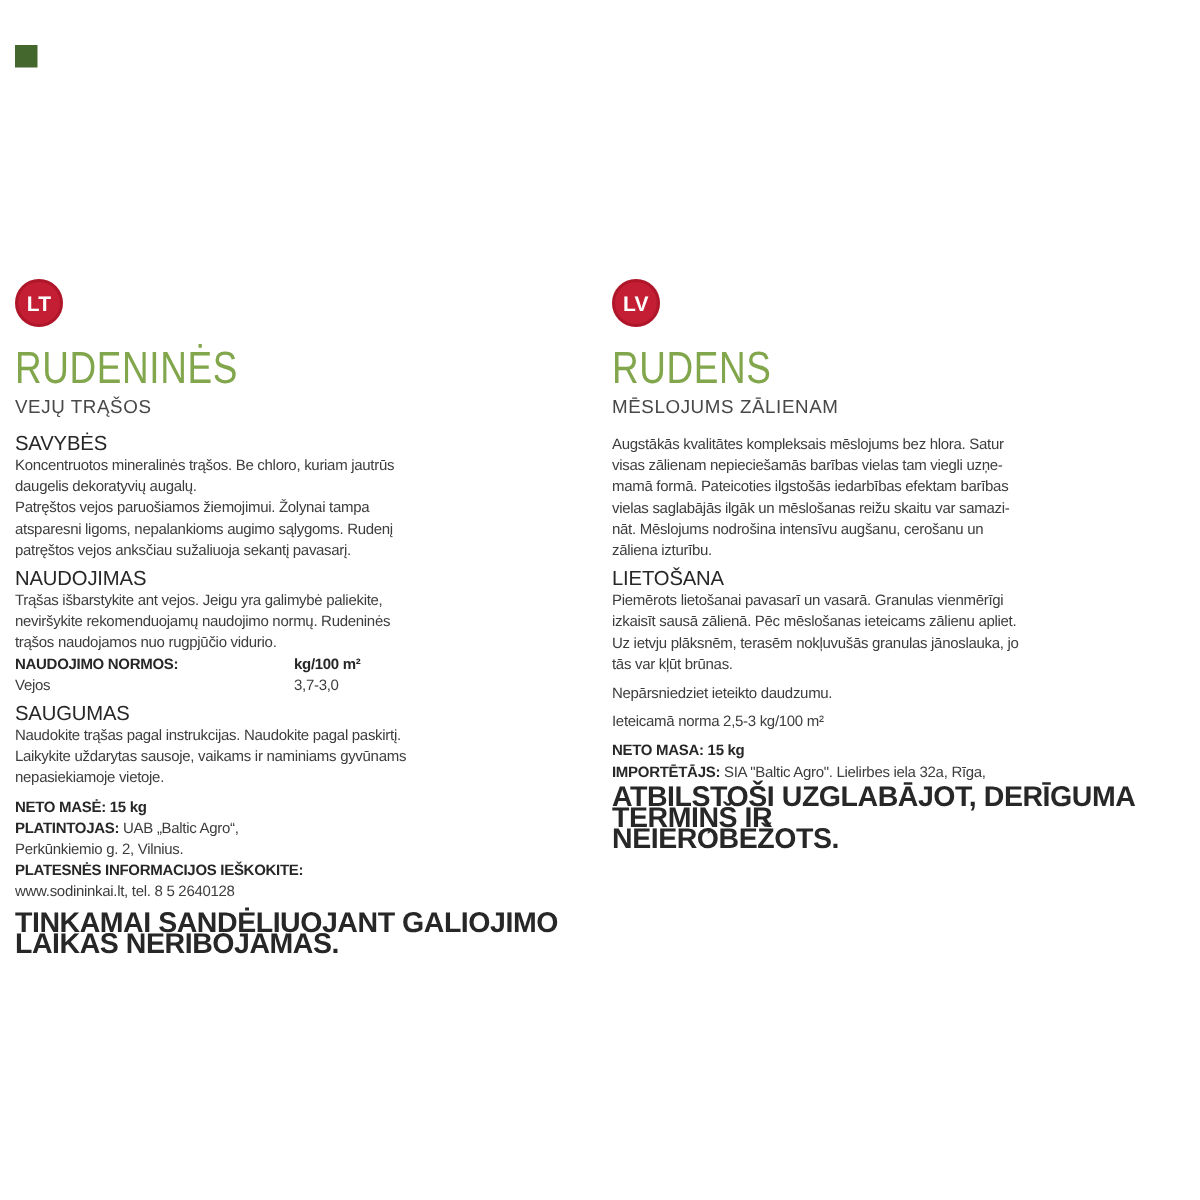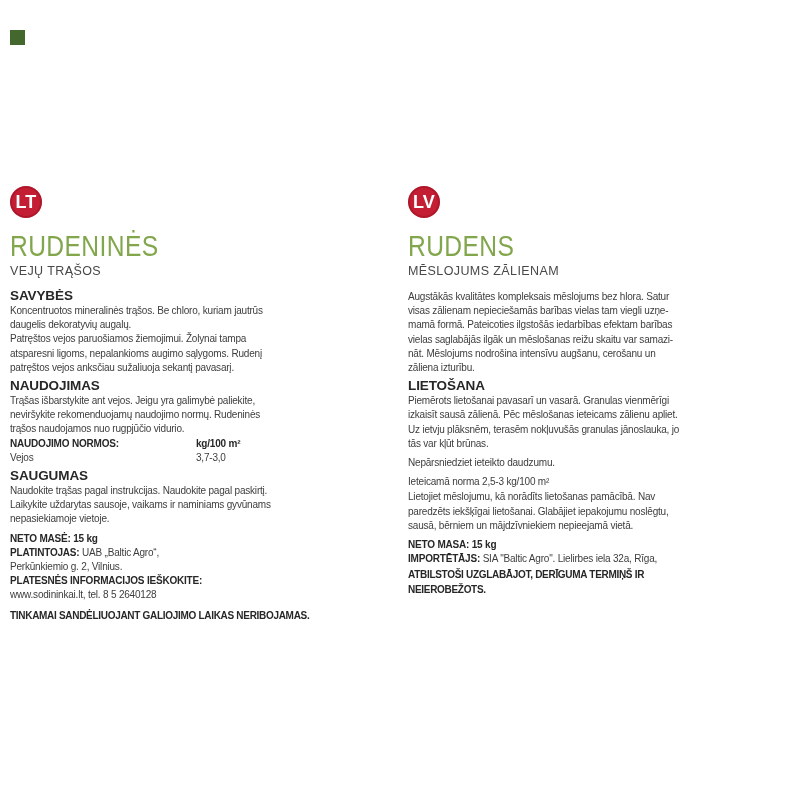--- a/index.html
+++ b/index.html
@@ -21,61 +21,61 @@
     width: 390px;
   }
   .col-lt { left: 10px; }
   .col-lv { left: 408px; }
   .badge {
     width: 32px; height: 32px;
     border-radius: 50%;
     background: #c31e33;
     box-shadow: inset 0 0 0 2px rgba(120,0,15,0.25);
     color: #ffffff;
-    font-weight: bold; font-size: 18px;
+    font-weight: bold; font-size: 14px;
     display: flex; align-items: center; justify-content: center;
     letter-spacing: 0.2px;
   }
   .title {
     margin-top: 13px;
     font-size: 30px; line-height: 30px;
     color: #82a64c;
     white-space: nowrap;
     transform: scaleX(0.82); transform-origin: left center;
     letter-spacing: 0.5px;
   }
   .subtitle {
     margin-top: 3px;
     font-size: 12.5px; line-height: 14px;
     letter-spacing: 0.4px;
     color: #484848;
   }
   .sec {
     font-size: 13.5px; line-height: 14px;
-    font-weight: bold; color: #272727;
+    font-weight: normal; color: #272727;
     letter-spacing: -0.1px;
   }
   .body, .note, .plain {
     font-size: 10px; line-height: 14.2px;
     letter-spacing: -0.2px;
     color: #3d3d3d;
     white-space: pre-line;
   }
   .bold { font-weight: bold; color: #272727; }
   .mt-sec   { margin-top: 11px; }
   .mt-sec2  { margin-top: 4px; }
   .mt-body  { margin-top: 1px; }
   .mt-intro { margin-top: 12px; }
   .mt-note  { margin-top: 5px; }
   .mt-neto  { margin-top: 5px; }
   .mt-foot  { margin-top: 6px; }
   .norms-row { display: flex; gap: 40px; }
   .norms-row .norms-c1 { width: 146px; flex: 0 0 146px; }
   .footer-line {
-    font-size: 10px; line-height: 14.2px;
+    font-size: 19px; line-height: 14.2px;
     font-weight: bold; color: #272727;
     letter-spacing: -0.3px;
     white-space: pre-line;
   }
 </style>
 </head>
 <body>
 
 <div class="corner-square"></div>
 
@@ -137,22 +137,19 @@
 
   <div class="sec mt-sec2">LIETOŠANA</div>
   <div class="body mt-body">Piemērots lietošanai pavasarī un vasarā. Granulas vienmērīgi
 izkaisīt sausā zālienā. Pēc mēslošanas ieteicams zālienu apliet.
 Uz ietvju plāksnēm, terasēm nokļuvušās granulas jānoslauka, jo
 tās var kļūt brūnas.</div>
 
   <div class="note mt-note">Nepārsniedziet ieteikto daudzumu.</div>
   <div class="note mt-note">Ieteicamā norma 2,5-3 kg/100 m²</div>
 
-  <div class="body mt-body">Lietojiet mēslojumu, kā norādīts lietošanas pamācībā. Nav
-paredzēts iekšķīgai lietošanai. Glabājiet iepakojumu noslēgtu,
-sausā, bērniem un mājdzīvniekiem nepieejamā vietā.</div>
 
   <div class="body bold mt-neto">NETO MASA: 15 kg</div>
   <div class="body"><span class="bold">IMPORTĒTĀJS:</span><span> SIA "Baltic Agro". Lielirbes iela 32a, Rīga,</span></div>
 
   <div class="footer-line" style="margin-top:2px">ATBILSTOŠI UZGLABĀJOT, DERĪGUMA TERMIŅŠ IR
 NEIEROBEŽOTS.</div>
 </div>
 
 </body></html>

